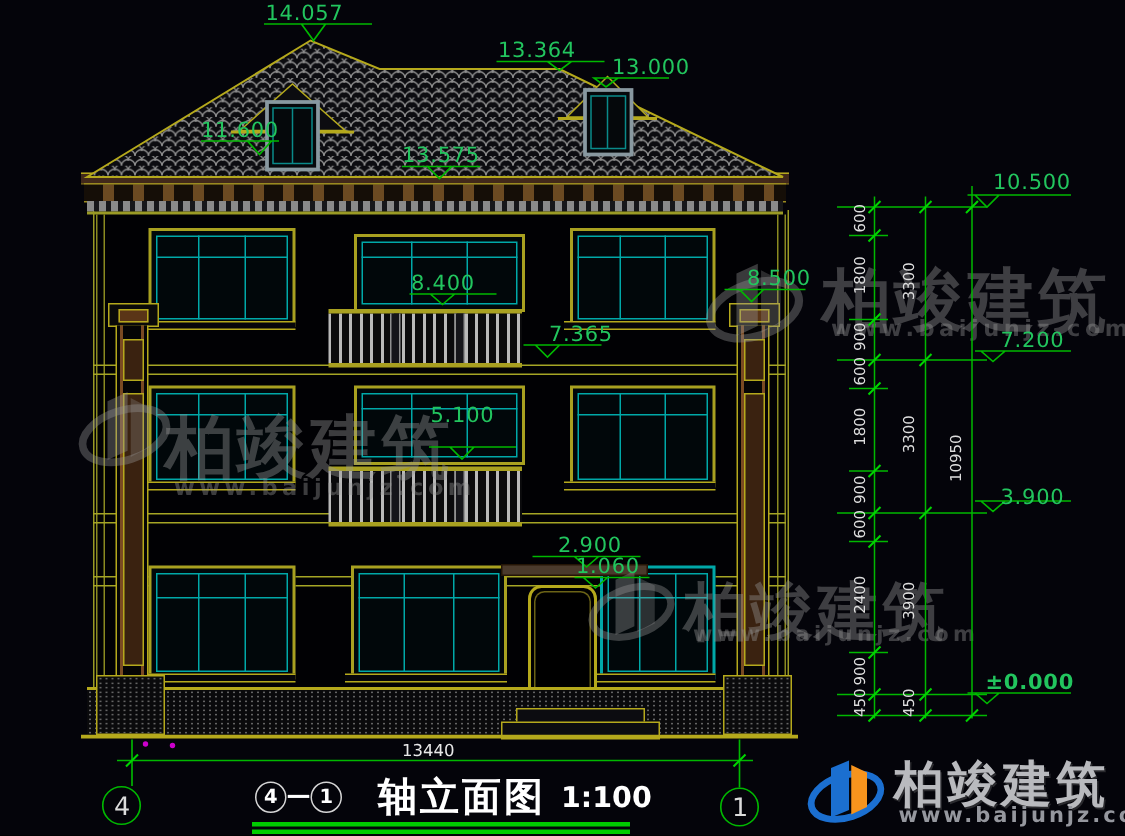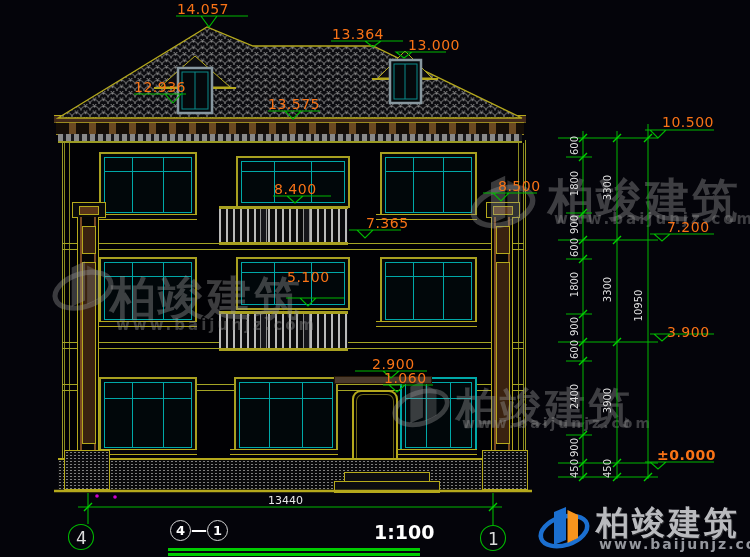--- a/index.html
+++ b/index.html
@@ -34,21 +34,21 @@
   .pil-panel{left:5px;width:12px;background:#3a2210;border:1px solid #b5a91c;}
   .stipple{background-color:#0a0a0c;background-image:radial-gradient(#7f7f7f 0.7px,transparent 0.9px);background-size:4px 3px;}
   .pedestal{width:44px;height:38px;border:1px solid #b5a91c;}
   .plinth{left:58px;top:458px;width:466px;height:32px;border-top:2px solid #b5a91c;}
   .canopy{left:334px;top:376px;width:96px;height:6px;background:#4a3a2c;border:1px solid #241506;}
   .door{left:352px;top:390px;width:42px;height:68px;border:2px solid #b5a91c;border-bottom:none;
         border-radius:9px 9px 0 0;background:#000;}
   .door .in{position:absolute;left:2px;top:2px;right:2px;bottom:0;border:1px solid #6b6316;border-bottom:none;border-radius:7px 7px 0 0;}
   .step{background:#0c0c10;border:1px solid #b5a91c;}
   
-  .mtext{color:#f97316;font-size:14px;letter-spacing:0.5px;white-space:nowrap;z-index:8;text-align:right;}
+  .mtext{color:#22c55e;font-size:14px;letter-spacing:0.5px;white-space:nowrap;z-index:8;text-align:right;}
   .dimv{width:44px;text-align:center;color:#dddddd;font-size:10px;transform:rotate(-90deg);z-index:8;}
   .dimh{color:#e8e8e8;font-size:11px;z-index:8;}
   
   .wm{color:rgba(150,150,150,0.40);font-weight:bold;white-space:nowrap;z-index:4;}
   .wm-brand{font-size:46px;letter-spacing:2px;}
   .wm-url{font-size:15px;letter-spacing:3px;}
   .wm-glyph{color:rgba(150,150,150,0.38);z-index:4;}
   
   .circ{display:inline-block;width:19px;height:19px;border:1.5px solid #d5d5d5;border-radius:50%;
         color:#fff;font-size:13px;font-weight:bold;text-align:center;line-height:19px;}
@@ -289,21 +289,21 @@
 
     <g fill="#00cc00">
       <rect x="168" y="548" width="252" height="3"></rect>
       <rect x="168" y="553" width="252" height="3"></rect>
     </g>
   </svg>
 
   <div class="abs mtext" style="left:177px;top:1px;">14.057</div>
   <div class="abs mtext" style="left:332px;top:26px;">13.364</div>
   <div class="abs mtext" style="left:408px;top:37px;">13.000</div>
-  <div class="abs mtext" style="left:134px;top:79px;">12.936</div>
+  <div class="abs mtext" style="left:134px;top:79px;">11.600</div>
   <div class="abs mtext" style="left:268px;top:96px;">13.575</div>
   <div class="abs mtext" style="left:274px;top:181px;">8.400</div>
   <div class="abs mtext" style="left:498px;top:178px;">8.500</div>
   <div class="abs mtext" style="left:366px;top:215px;">7.365</div>
   <div class="abs mtext" style="left:287px;top:269px;">5.100</div>
   <div class="abs mtext" style="left:372px;top:356px;">2.900</div>
   <div class="abs mtext" style="left:384px;top:370px;">1.060</div>
   <div class="abs mtext" style="left:662px;top:114px;">10.500</div>
   <div class="abs mtext" style="left:667px;top:219px;">7.200</div>
   <div class="abs mtext" style="left:667px;top:324px;">3.900</div>
@@ -328,20 +328,21 @@
   <div class="abs dimv" style="left:616px;top:300px;">10950</div>
 
   <div class="abs dimh" style="left:268px;top:494px;">13440</div>
 
   <div class="abs bubble-num" style="left:76px;top:528px;">4</div>
   <div class="abs bubble-num" style="left:488px;top:529px;">1</div>
 
   <div class="abs" style="left:170px;top:520px;z-index:8;">
     <span class="circ">4</span><span style="color:#fff;font-weight:bold;">—</span><span class="circ">1</span>
   </div>
+  <div class="abs title-cn" style="left:252px;top:514px;">轴立面图</div>
   <div class="abs title-scale" style="left:374px;top:521px;">1:100</div>
 
   <svg class="abs" style="left:536px;top:499px;z-index:9;" width="56" height="56">
     <ellipse cx="28" cy="32" rx="24" ry="14" transform="rotate(-18 28 32)" fill="none" stroke="#1b6fd0" stroke-width="4.5"></ellipse>
     <path d="M18 13 L30 8 L30 41 L18 46 Z" fill="#1b6fd0"></path>
     <path d="M31.5 11 L42 16 L42 39 L31.5 44 Z" fill="#f7941d"></path>
   </svg>
   <div class="abs logo-brand" style="left:596px;top:501px;">柏竣建筑</div>
   <div class="abs logo-url" style="left:599px;top:536px;">www.baijunjz.com</div>
 

